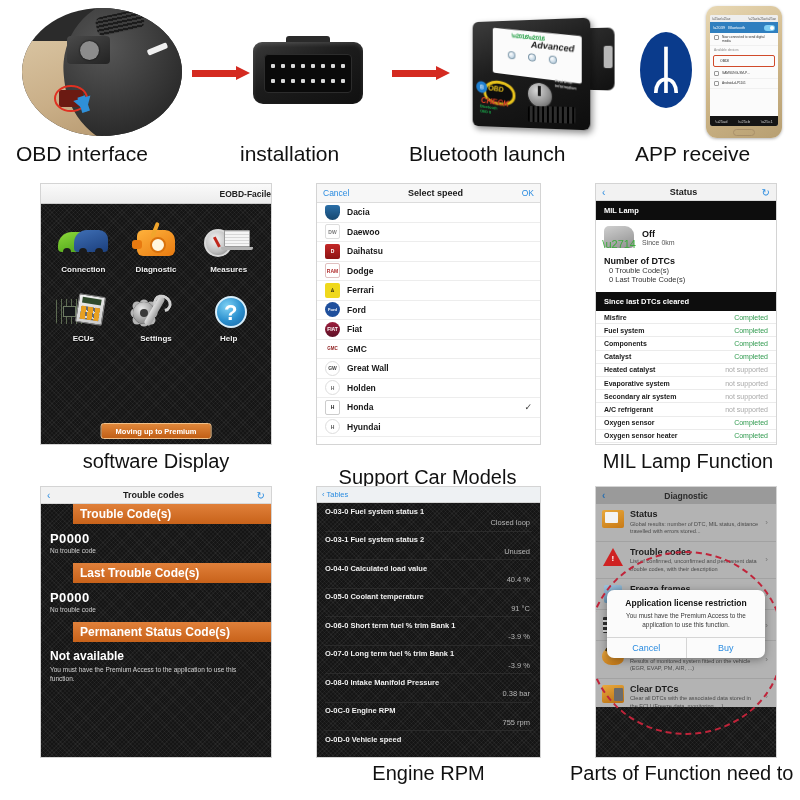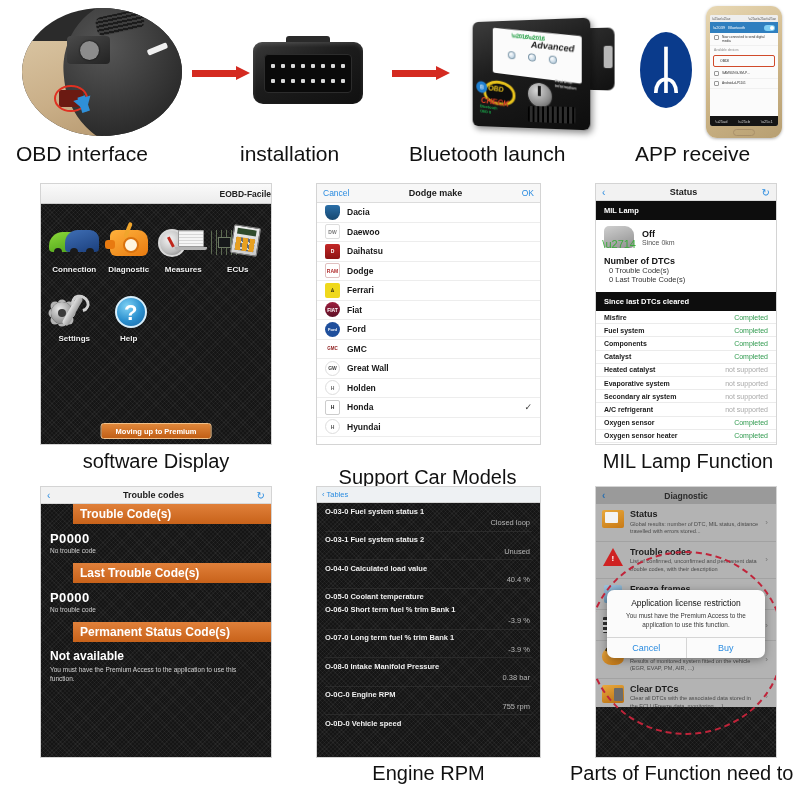--- a/index.html
+++ b/index.html
@@ -301,21 +301,21 @@
   #panelA { left: 40px; top: 5px; width: 232px; height: 262px; }
   .ios-titlebar {
     height: 20px; background: linear-gradient(#fafafa,#ececec);
     border-bottom: 1px solid #ccc;
     display: flex; align-items: center; justify-content: flex-end;
     font-size: 8.5px; font-weight: bold; color: #222;
     position: relative;
   }
   .app-grid {
     height: calc(100% - 20px);
-    display: grid; grid-template-columns: 1fr 1fr 1fr 1fr; grid-template-rows: 1fr 1fr 1fr;
+    display: grid; grid-template-columns: 1fr 1fr 1fr; grid-template-rows: 1fr 1fr 1fr;
     padding: 10px 6px 22px;
     position: relative;
   }
   .app-tile {
     display: flex; flex-direction: column; align-items: center; justify-content: center;
     gap: 3px;
   }
   .app-tile .lbl {
     font-size: 8px; color: #f2f2f2; font-weight: bold;
     text-shadow: 0 1px 1px #000;
@@ -632,21 +632,21 @@
   .dg-desc { font-size: 5.6px; color: #4a4a4a; line-height: 7.5px; margin-top: 1.5px; }
   .dg-chev { color: #777; font-size: 8px; align-self: center; }
   .dialog-overlay {
     position: absolute; left: 11px; right: 11px; top: 86px;
     background: #fbfbfb; border-radius: 7px;
     box-shadow: 0 2px 8px rgba(0,0,0,.35);
     overflow: hidden;
     z-index: 5;
   }
   .dlg-title {
-    text-align: center; font-size: 8.5px; font-weight: normal; color: #111;
+    text-align: center; font-size: 8.5px; font-weight: bold; color: #111;
     padding: 8px 8px 3px;
   }
   .dlg-msg {
     text-align: center; font-size: 6.4px; color: #3a3a3a;
     padding: 0 9px 8px; line-height: 9px;
   }
   .dlg-btns { display: flex; border-top: .8px solid #d5d5d5; }
   .dlg-btn {
     flex: 1; text-align: center; padding: 5px 0;
     font-size: 9px; color: #2b8ce0;
@@ -860,21 +860,21 @@
         </div>
 
         <div class="premium-btn">Moving up to Premium</div>
       </div>
     </div>
     <div class="panel-caption" id="capA">software Display</div>
 
     <div class="phone-panel" id="panelB">
       <div class="ios-navbar">
         <span class="nav-link">Cancel</span>
-        <span class="nav-title">Dodge make</span>
+        <span class="nav-title">Select speed</span>
         <span class="nav-link">OK</span>
       </div>
       <div class="make-list" id="make-list">
           <div class="make-row">
             <span class="make-logo lg-dacia"></span>
             <span>Dacia</span>
           </div>
           <div class="make-row">
             <span class="make-logo lg-daewoo">DW</span>
             <span>Daewoo</span>
@@ -885,26 +885,26 @@
           </div>
           <div class="make-row">
             <span class="make-logo lg-dodge">RAM</span>
             <span>Dodge</span>
           </div>
           <div class="make-row">
             <span class="make-logo lg-ferrari">♙</span>
             <span>Ferrari</span>
           </div>
           <div class="make-row">
+            <span class="make-logo lg-ford">Ford</span>
+            <span>Ford</span>
+          </div>
+          <div class="make-row">
             <span class="make-logo lg-fiat">FIAT</span>
             <span>Fiat</span>
-          </div>
-          <div class="make-row">
-            <span class="make-logo lg-ford">Ford</span>
-            <span>Ford</span>
           </div>
           <div class="make-row">
             <span class="make-logo lg-gmc">GMC</span>
             <span>GMC</span>
           </div>
           <div class="make-row">
             <span class="make-logo lg-greatwall">GW</span>
             <span>Great Wall</span>
           </div>
           <div class="make-row">
@@ -1031,20 +1031,21 @@
           <div class="tbl-item">
             <div class="tbl-label">O-03-1 Fuel system status 2</div>
             <div class="tbl-value">Unused</div>
           </div>
           <div class="tbl-item">
             <div class="tbl-label">O-04-0 Calculated load value</div>
             <div class="tbl-value">40.4 %</div>
           </div>
           <div class="tbl-item">
             <div class="tbl-label">O-05-0 Coolant temperature</div>
+            <div class="tbl-value">91 °C</div>
           </div>
           <div class="tbl-item">
             <div class="tbl-label">O-06-0 Short term fuel % trim Bank 1</div>
             <div class="tbl-value">-3.9 %</div>
           </div>
           <div class="tbl-item">
             <div class="tbl-label">O-07-0 Long term fuel % trim Bank 1</div>
             <div class="tbl-value">-3.9 %</div>
           </div>
           <div class="tbl-item">

